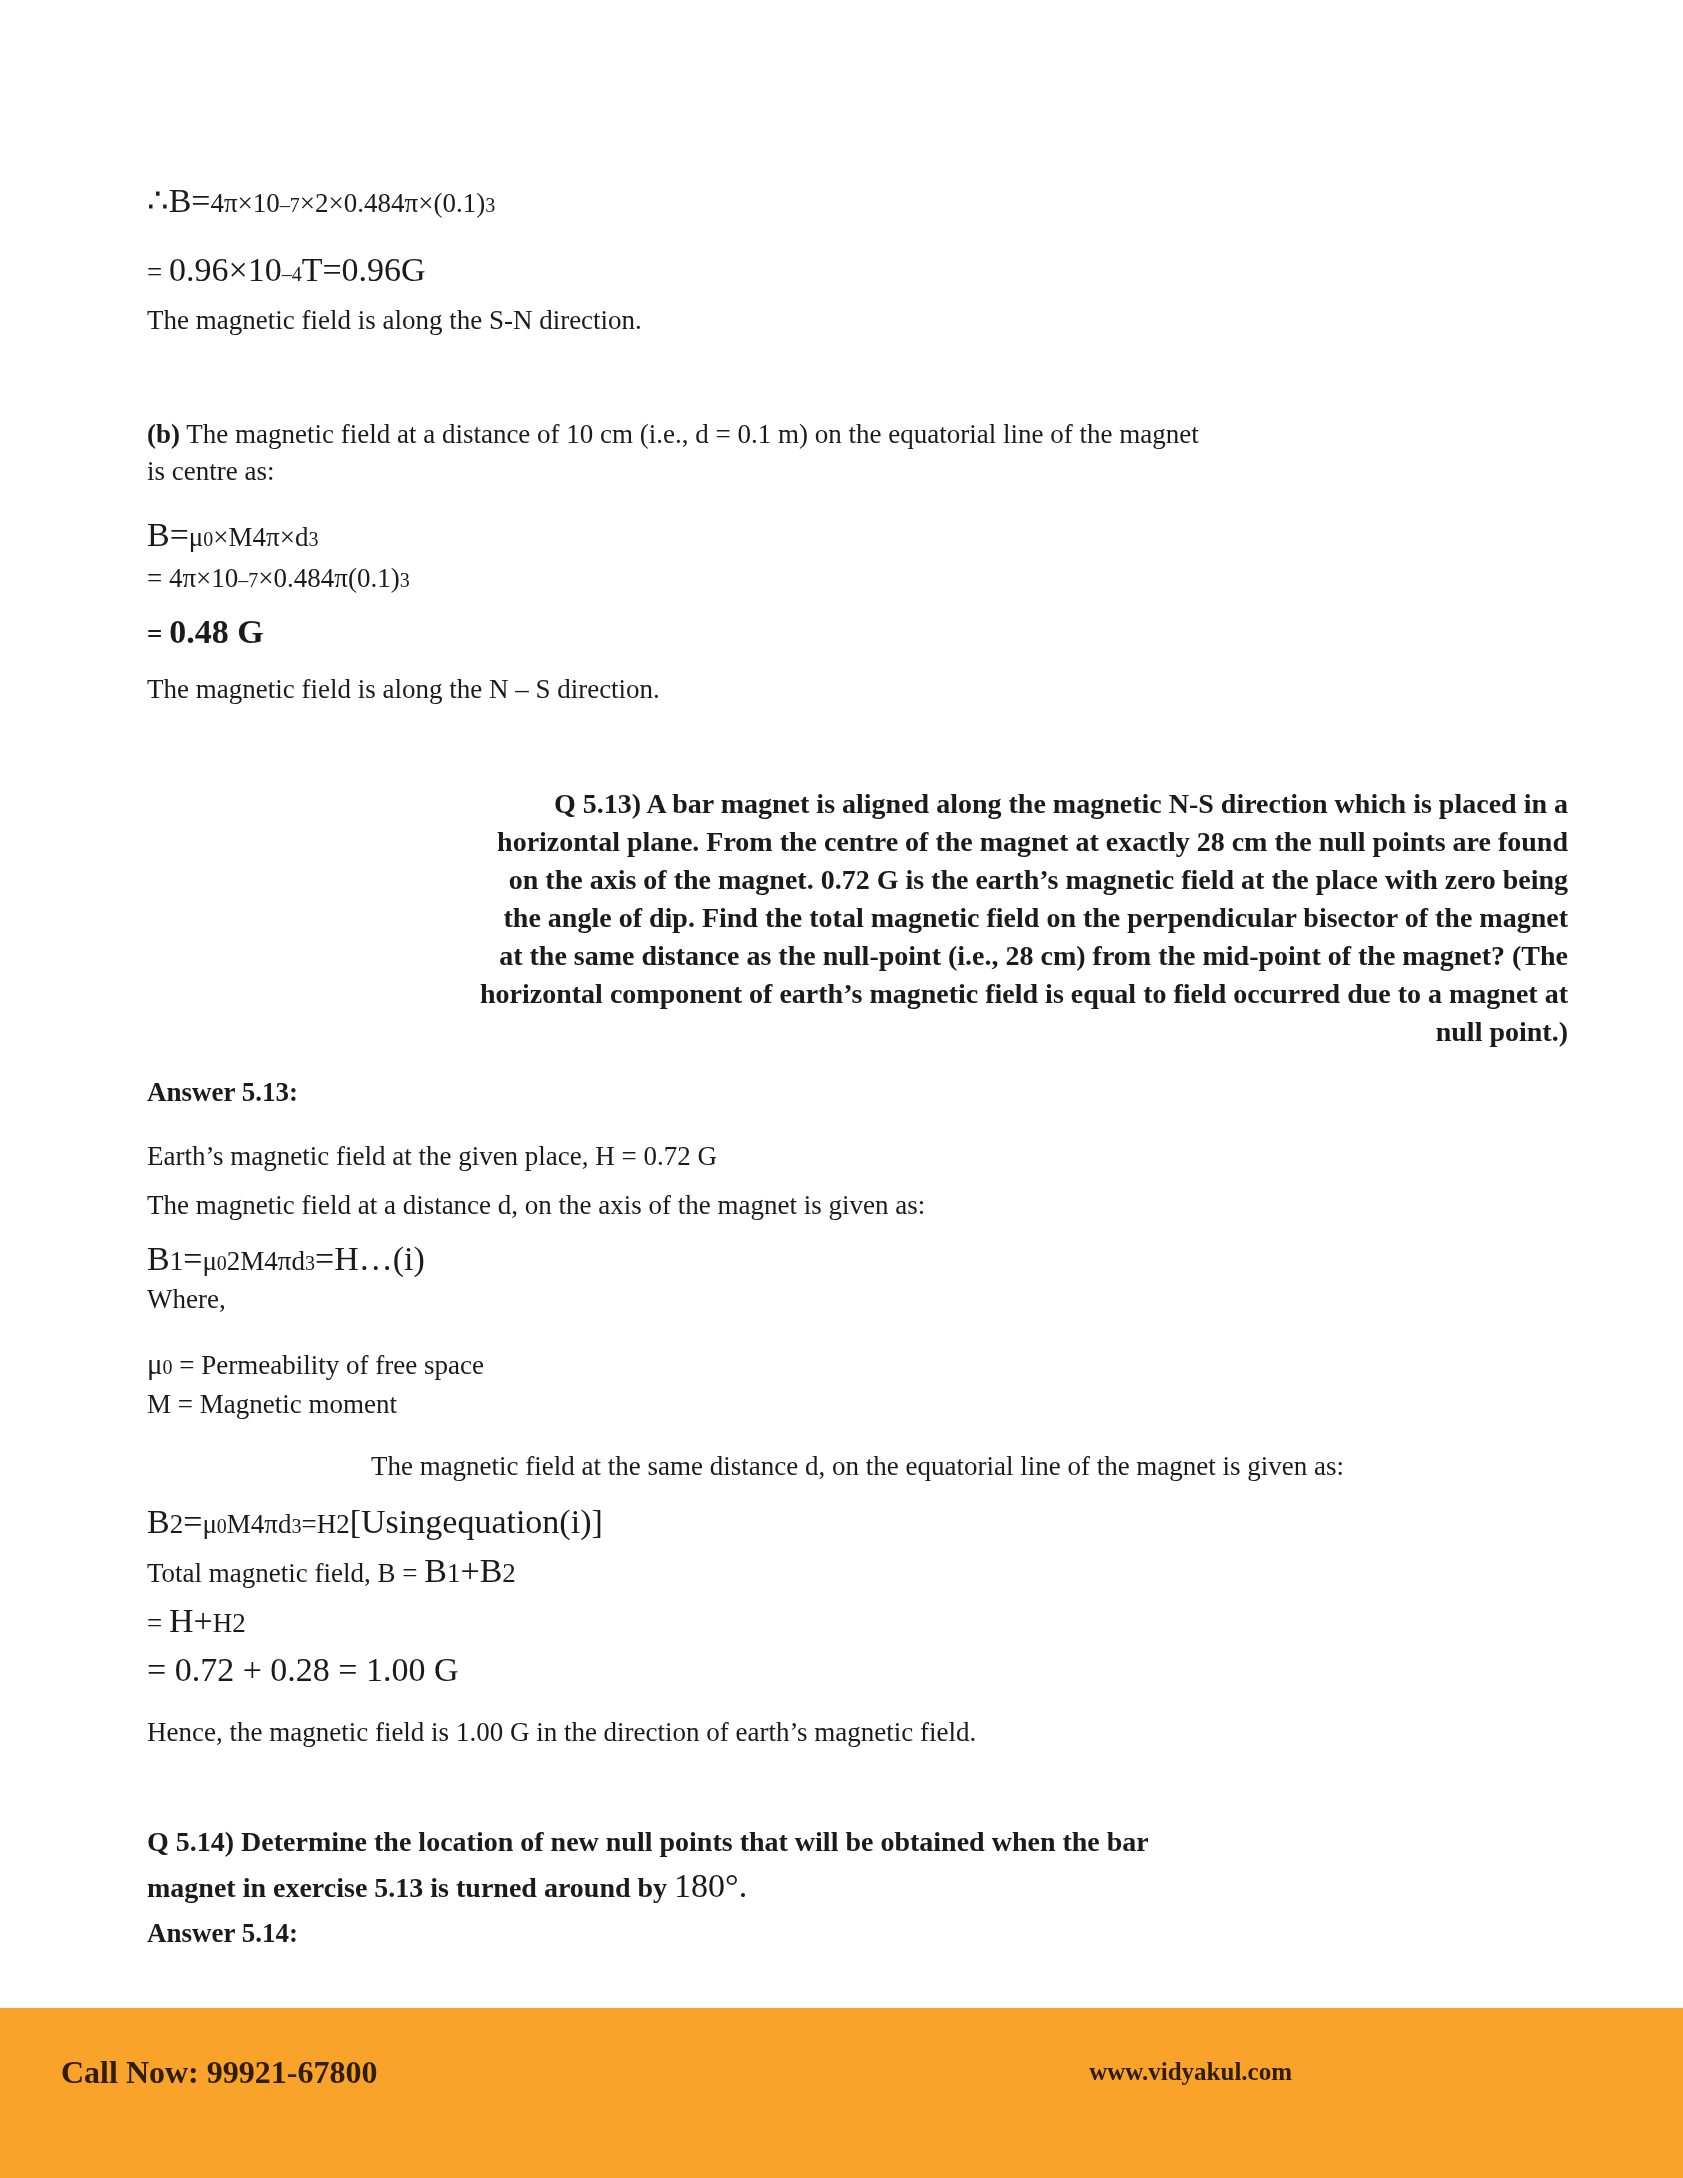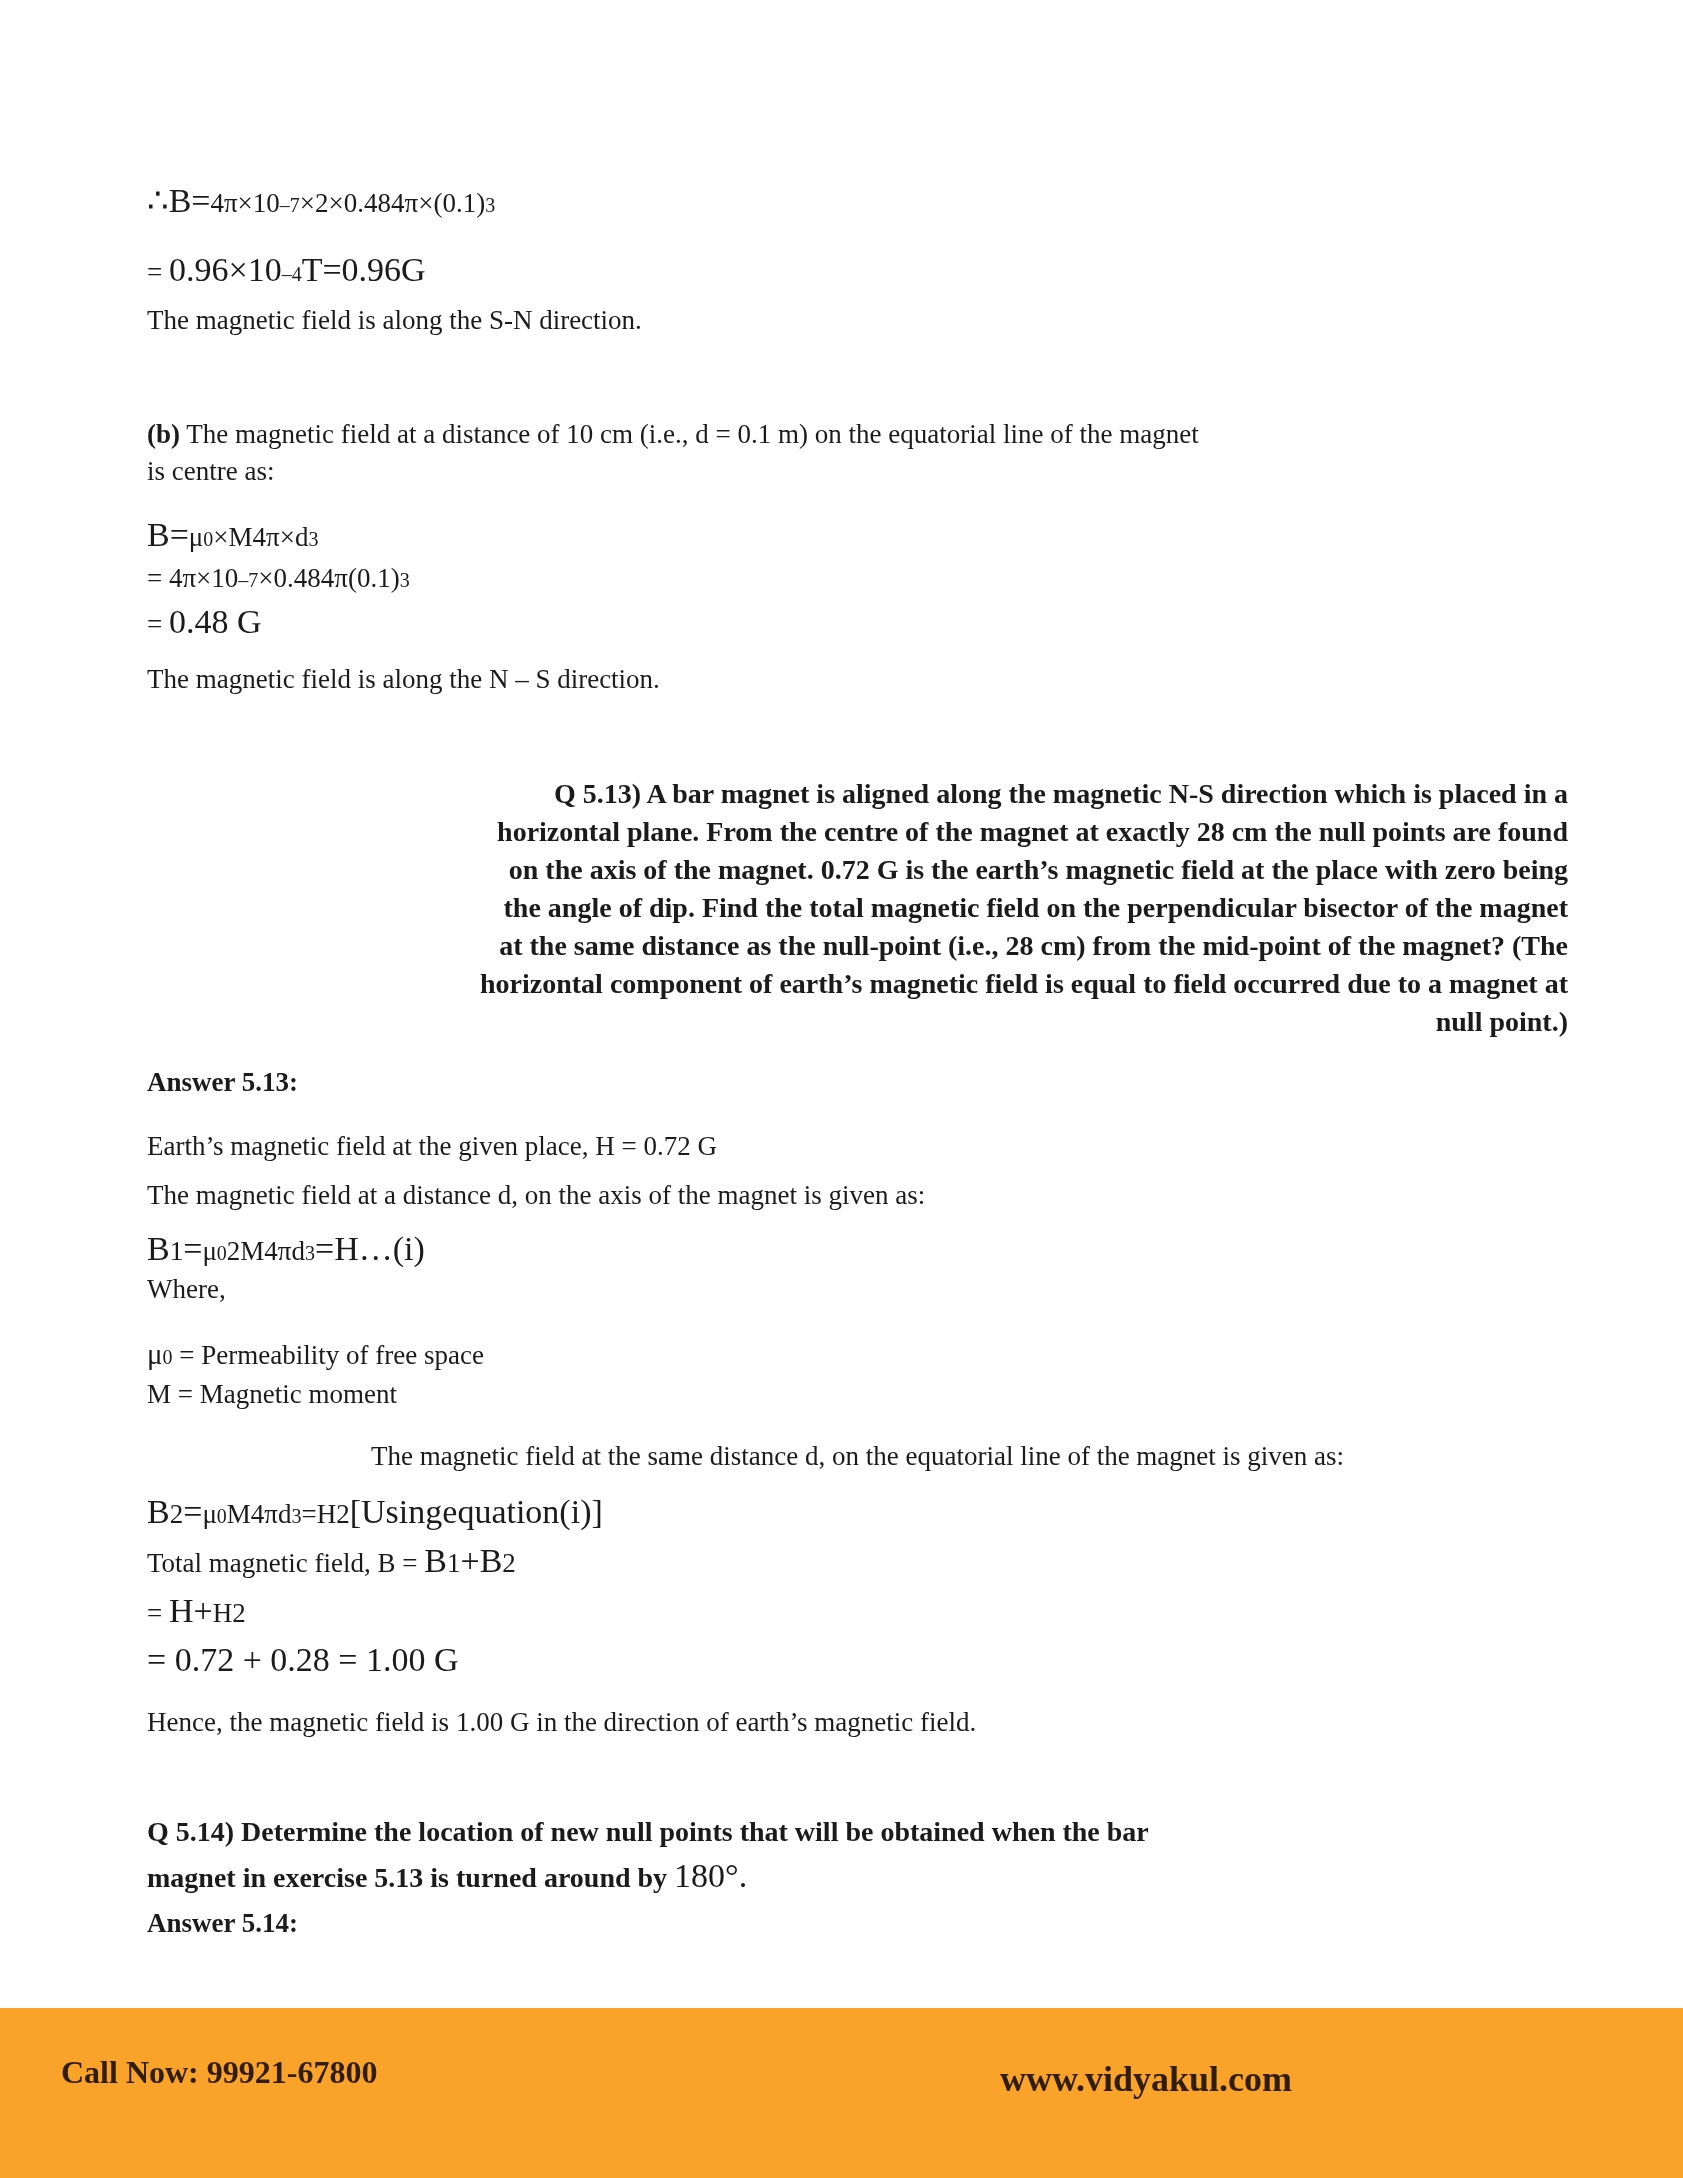--- a/index.html
+++ b/index.html
@@ -22,21 +22,21 @@
   .formula { line-height:1.25; white-space:nowrap; }
   .degree { font-size:34px; font-weight:normal; }
 
   .footer-bar {
     position:absolute; left:0; top:2008px; width:1683px; height:170px;
   }
   .footer-text {
     position:absolute; font-weight:bold; white-space:nowrap;
   }
   .footer-phone { left:61px; top:46px; font-size:32px; }
-  .footer-website { right:391px; top:50px; font-size:36px; }
+  .footer-website { right:391px; top:50px; font-size:25px; }
 </style>
 </head>
 <body>
 
 <div class="content">
 
   <div class="formula">
     <span class="f-xl">∴B=</span><span class="f-md">4π×10</span><span class="f-sm">–7</span><span class="f-md">×2×0.484π×(0.1)</span><span class="f-sm">3</span>
   </div>
 
@@ -52,21 +52,21 @@
   </div>
 
   <div class="formula" style="margin-top:24px;">
     <span class="f-xl">B=</span><span class="f-md">μ</span><span class="f-sm">0</span><span class="f-md">×M4π×d</span><span class="f-sm">3</span>
   </div>
 
   <div class="formula" style="margin-top:5px;">
     <span class="f-md">= 4π×10</span><span class="f-sm">–7</span><span class="f-md">×0.484π(0.1)</span><span class="f-sm">3</span>
   </div>
 
-  <div class="formula" style="margin-top:6px;">
+  <div class="formula" style="margin-top:16px;font-weight:bold;">
     <span class="f-md">= </span><span class="f-xl">0.48 G</span>
   </div>
 
   <div class="body-text" style="margin-top:18px;">The magnetic field is along the N – S direction.</div>
 
   <div class="q-para" style="margin-top:79px;text-align:right;">
     <div>Q 5.13) A bar magnet is aligned along the magnetic N-S direction which is placed in a</div>
     <div>horizontal plane. From the centre of the magnet at exactly 28 cm the null points are found</div>
     <div>on the axis of the magnet. 0.72 G is the earth’s magnetic field at the place with zero being</div>
     <div>the angle of dip. Find the total magnetic field on the perpendicular bisector of the magnet</div>

